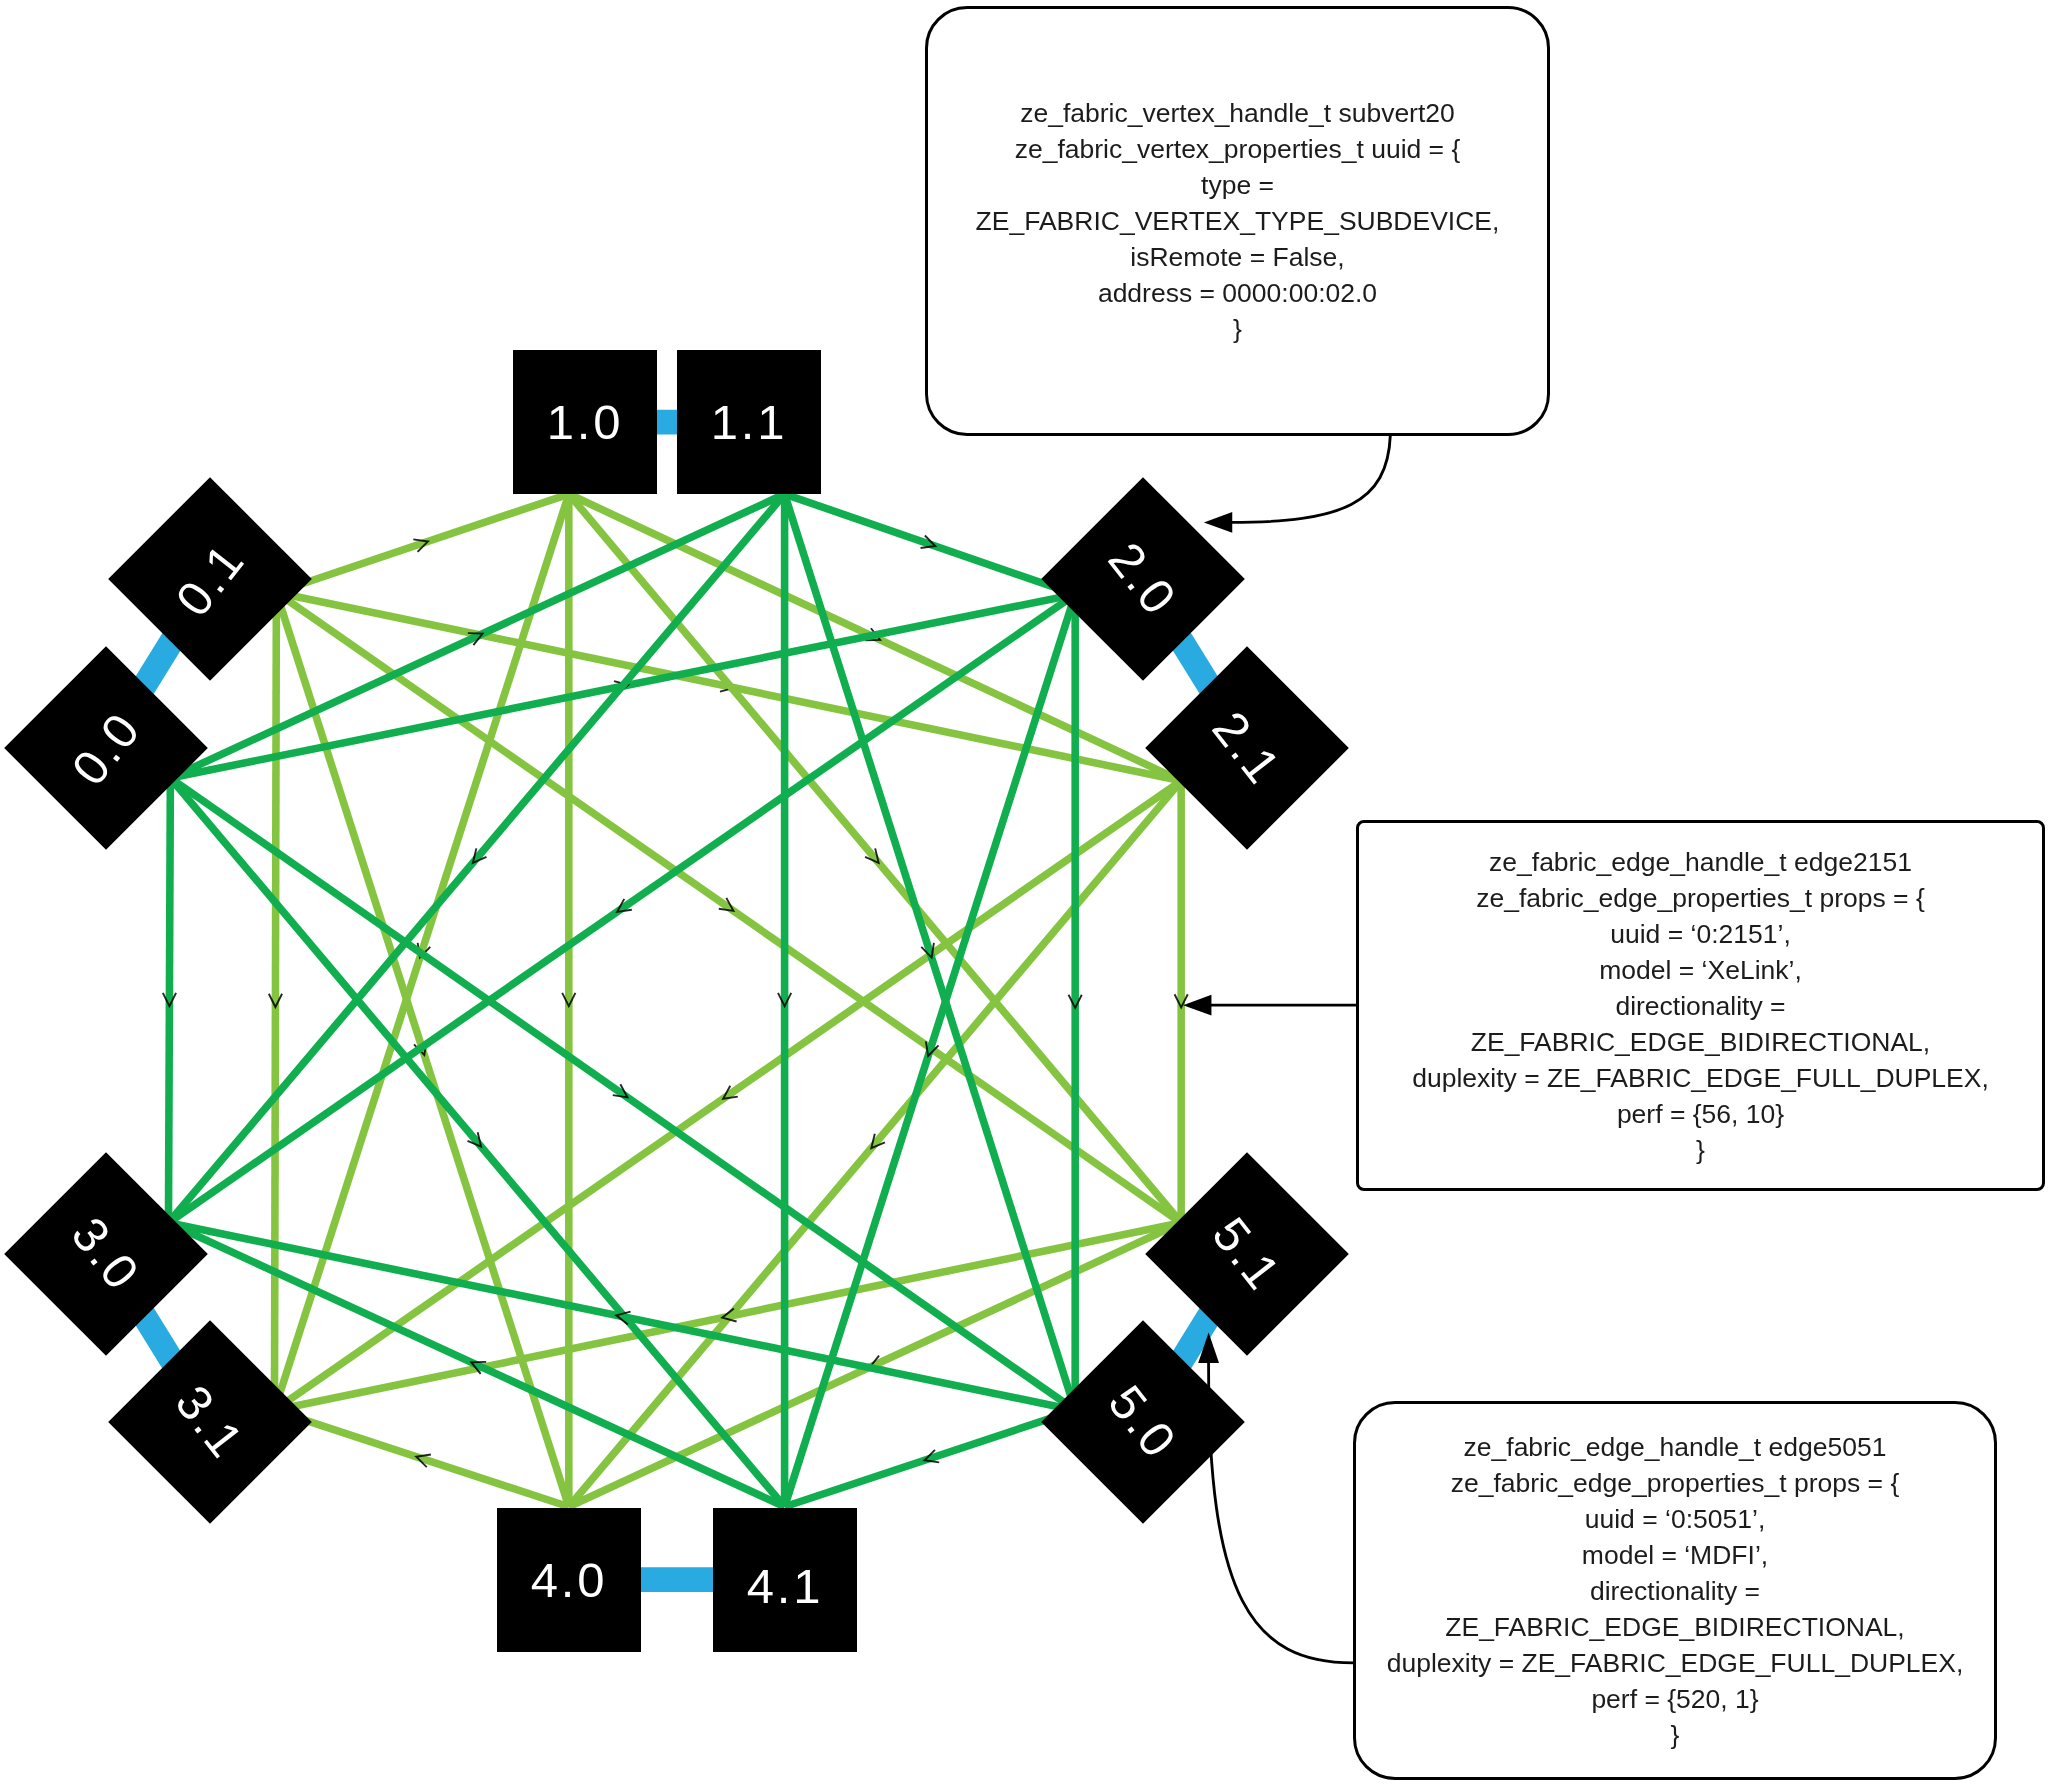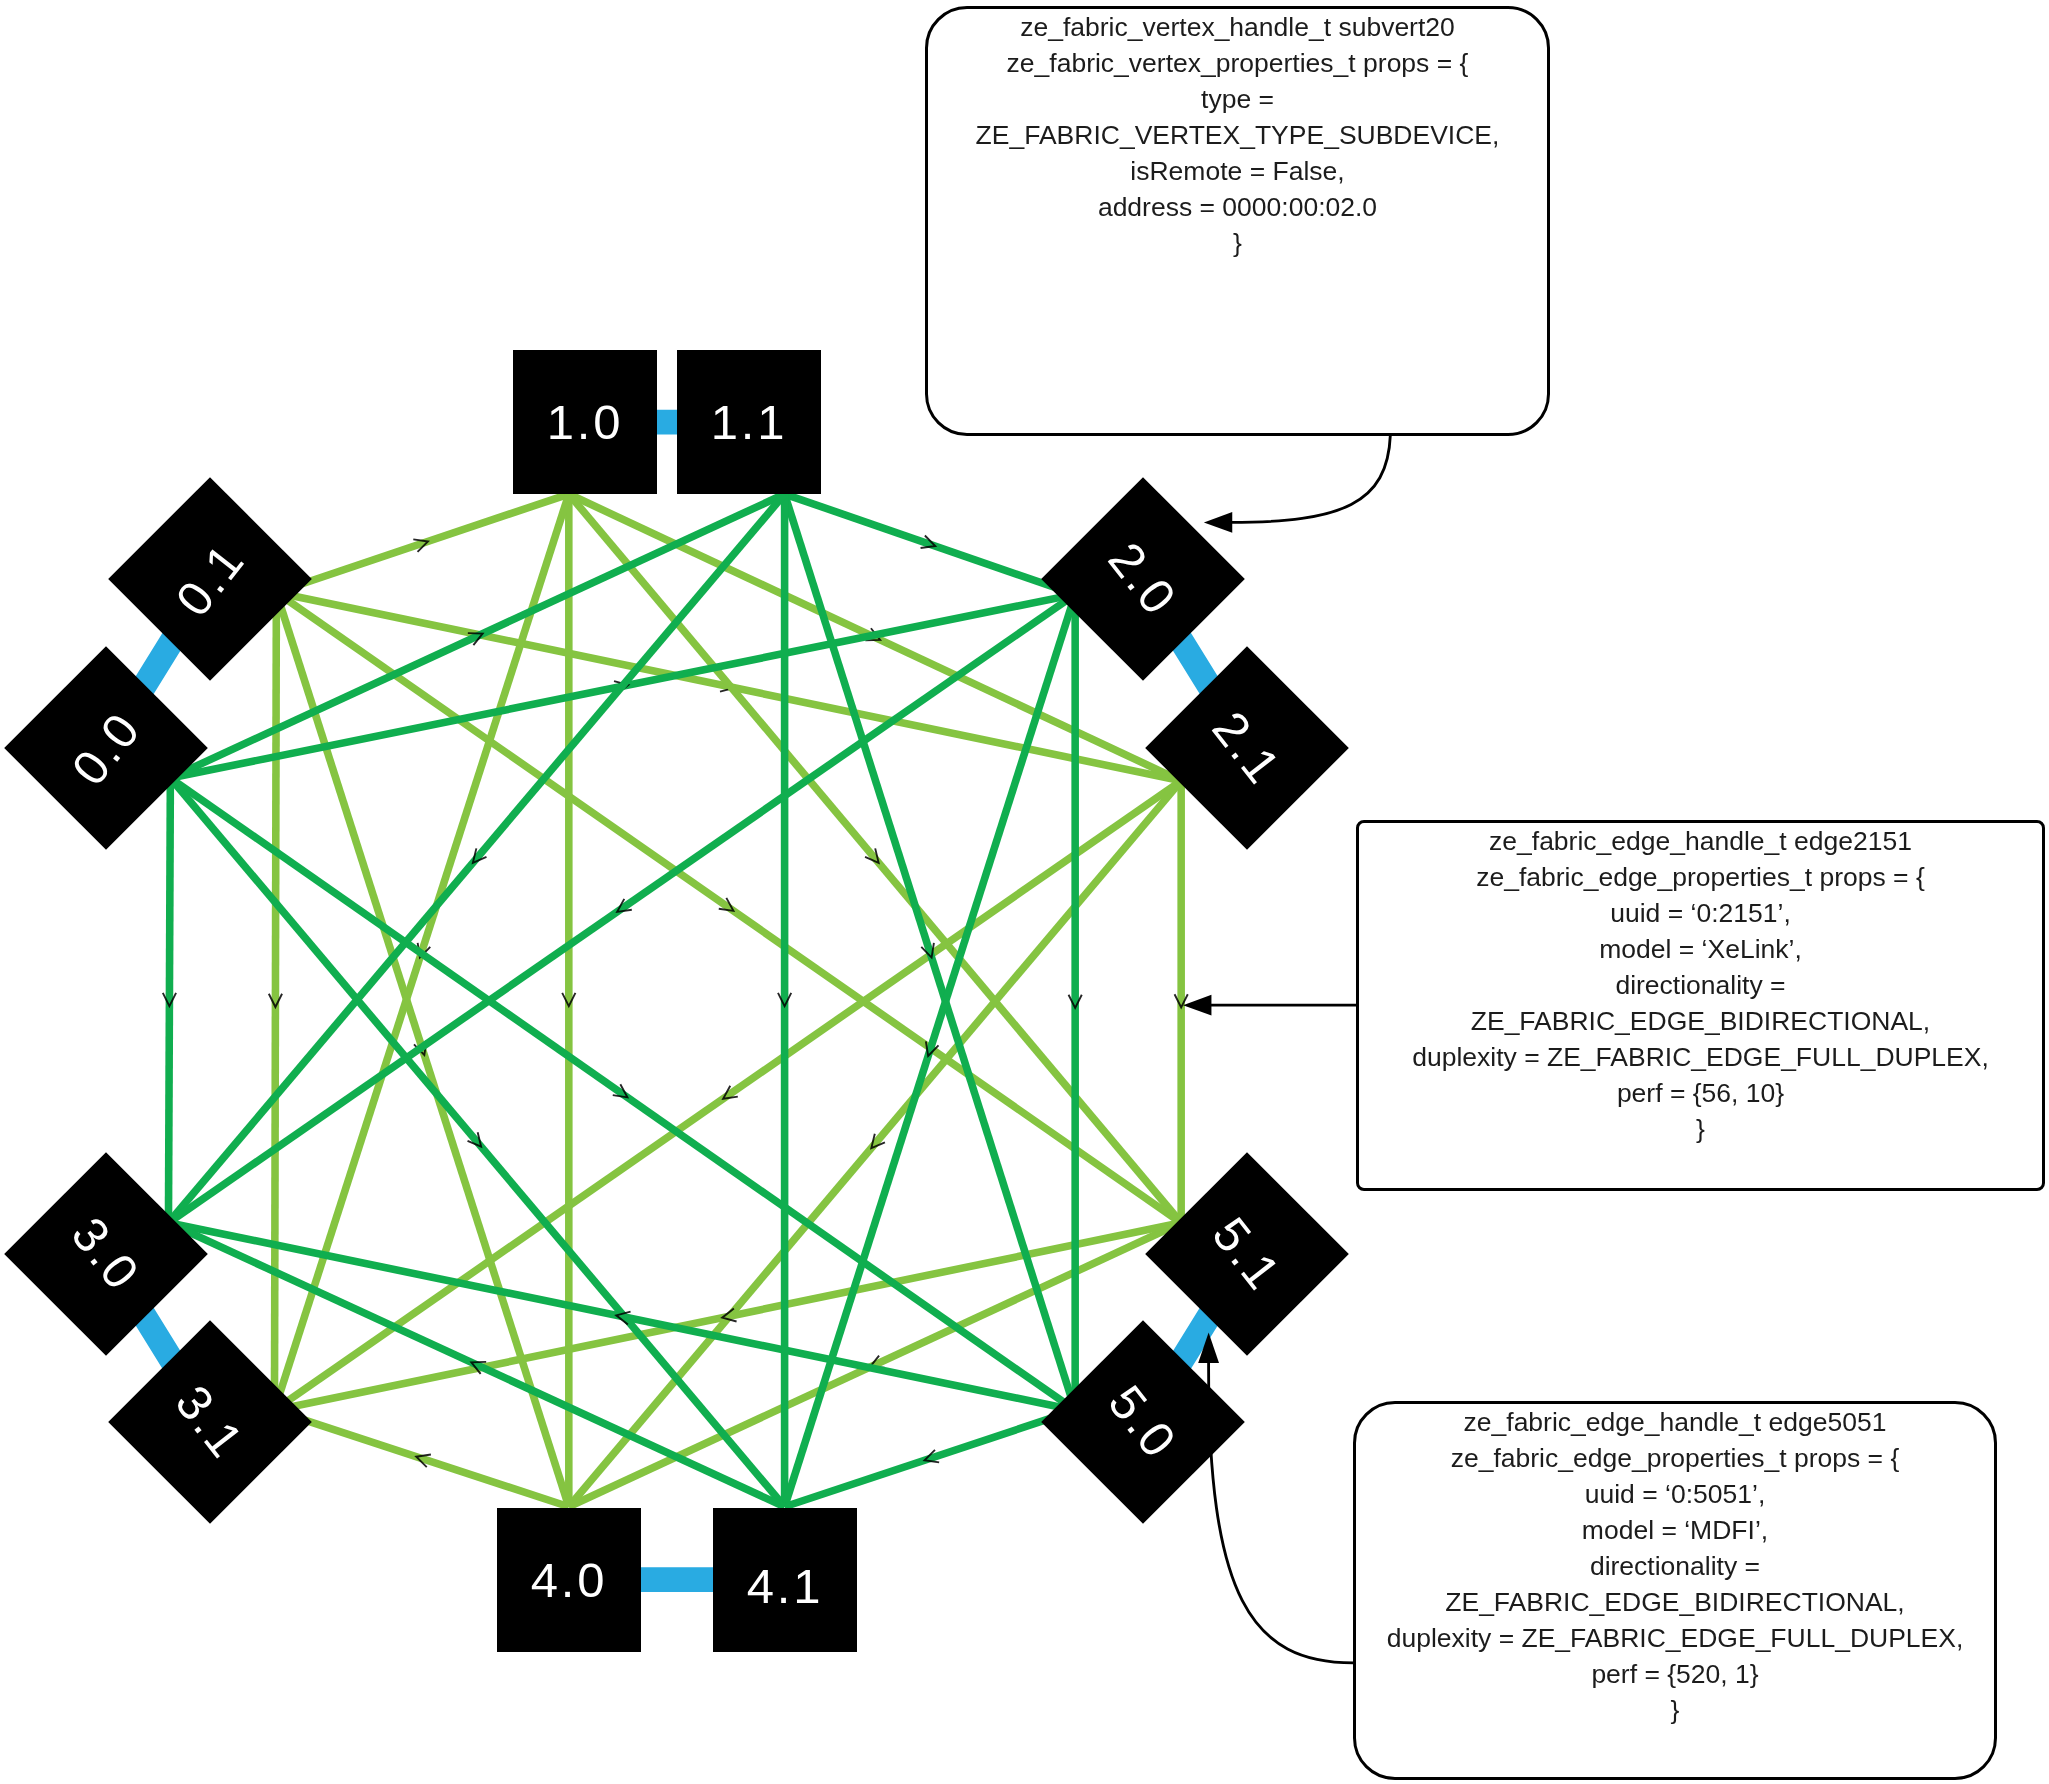--- a/index.html
+++ b/index.html
@@ -11,21 +11,21 @@
     position:absolute; width:144px; height:144px; background:#000;
     display:flex; align-items:center; justify-content:center;
   }
   .node .lbl {
     color:#fff; font-size:49px; font-weight:300; letter-spacing:2.8px;
     white-space:nowrap;
   }
 
   .callout {
     position:absolute; background:#ffffff; border:3.3px solid #000;
-    border-radius:42px; display:flex; justify-content:center;
+    border-radius:42px; display:flex; align-items:center; justify-content:center;
     box-sizing:border-box;
   }
   .callout .lines { width:100%; text-align:center; }
   .callout .line {
     font-size:26.5px; line-height:36px; color:#1c1c1c; font-weight:300;
     white-space:nowrap;
   }
 </style>
 </head>
 <body>
@@ -151,21 +151,21 @@
     </g>
     <g>
       <path d="M 1430,1757 C 1322,1757 1276,1688 1277,1438" fill="none" stroke="#000" stroke-width="3"></path>
       <polygon points="1277,1408 1266,1440 1288,1440" fill="#000"></polygon>
     </g>
   </svg>
 
   <div class="callout" id="callout-vertex" style="left:925px; top:5.7px; width:625px; height:430px; z-index:4;">
     <div class="lines">
         <div class="line">ze_fabric_vertex_handle_t subvert20</div>
-        <div class="line">ze_fabric_vertex_properties_t props = {</div>
+        <div class="line">ze_fabric_vertex_properties_t uuid = {</div>
         <div class="line">type =</div>
         <div class="line">ZE_FABRIC_VERTEX_TYPE_SUBDEVICE,</div>
         <div class="line">isRemote = False,</div>
         <div class="line">address = 0000:00:02.0</div>
         <div class="line">}</div>
       </div>
   </div>
 
   <div class="callout" id="callout-xelink" style="left:1356px; top:820px; width:689px; height:371px; z-index:4;border-radius:8px;">
     <div class="lines">

